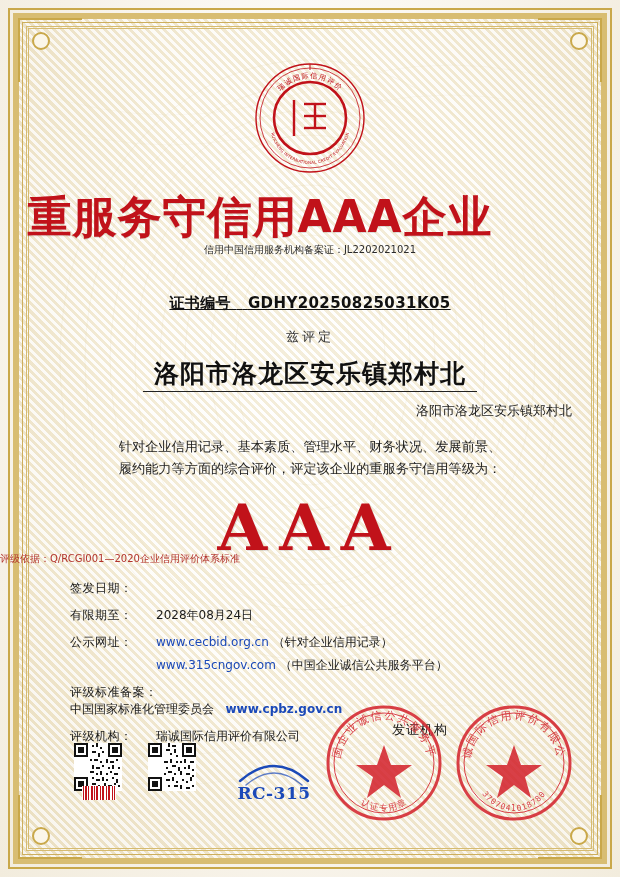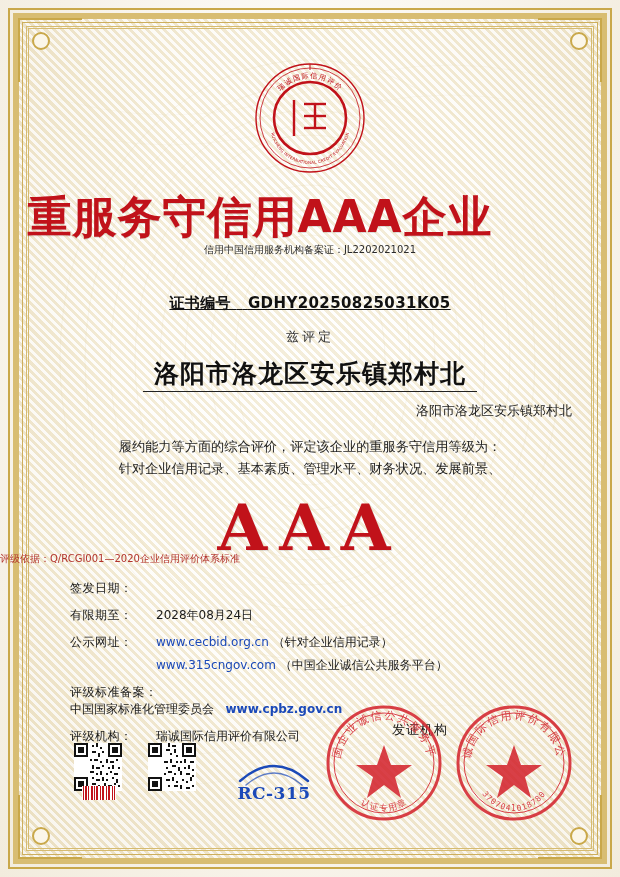--- a/index.html
+++ b/index.html
@@ -246,22 +246,22 @@
       <span>&nbsp;</span>
       <span>GDHY20250825031K05</span>
     </div>
 
     <div class="hereby">兹评定</div>
     <div class="company">洛阳市洛龙区安乐镇郑村北</div>
     <div class="company-underline"></div>
     <div class="address">洛阳市洛龙区安乐镇郑村北</div>
 
     <div class="statement">
+      <div>针对企业信用记录、基本素质、管理水平、财务状况、发展前景、</div>
       <div>履约能力等方面的综合评价，评定该企业的重服务守信用等级为：</div>
-      <div>针对企业信用记录、基本素质、管理水平、财务状况、发展前景、</div>
     </div>
 
     <div class="grade">AAA</div>
     <div class="grade-basis">评级依据：Q/RCGI001—2020企业信用评价体系标准</div>
 
     <div class="details">
       <div class="row">
         <div class="label">签发日期：</div>
       </div>
       <div class="row">

